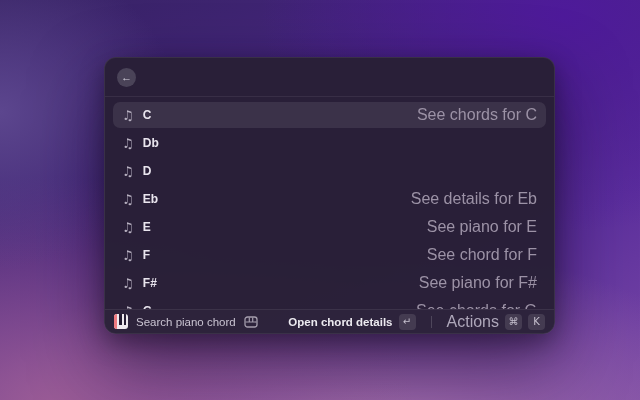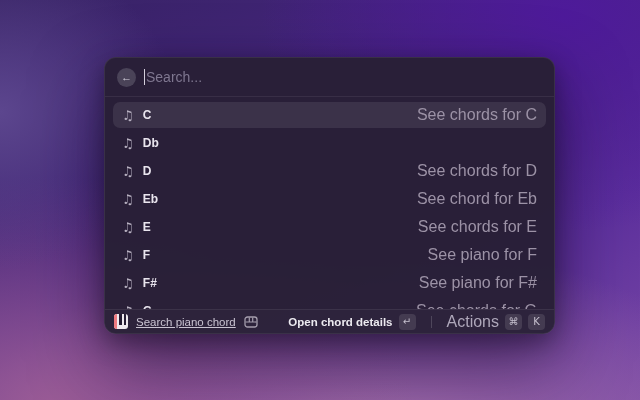--- a/index.html
+++ b/index.html
@@ -118,21 +118,21 @@
     border-radius: 3px;
     background: #efe9ee;
     position: relative;
     overflow: hidden;
     flex: 0 0 14px;
     margin-right: 8px;
   }
   .logo .stripe-pink { position: absolute; left: 0; top: 0; width: 3px; height: 100%; background: #ee7a80; }
   .logo .stripe-dark1 { position: absolute; left: 5px; top: 0; width: 2.5px; height: 11px; background: #241b31; }
   .logo .stripe-dark2 { position: absolute; left: 9.5px; top: 0; width: 2.5px; height: 11px; background: #241b31; }
-  .footer-label { color: #c9c3d1; font-size: 11.5px; margin-right: 8px; text-decoration: underline; }
+  .footer-label { color: #c9c3d1; font-size: 11.5px; margin-right: 8px; }
   .piano-icon { display: inline-flex; align-items: center; }
   .footer-right { margin-left: auto; display: flex; align-items: center; gap: 15px; }
   .primary-label { color: #eceaf0; font-size: 11.5px; font-weight: 700; }
   .key-badge {
     min-width: 17px; height: 16px;
     padding: 0 3px;
     border-radius: 4px;
     background: rgba(255,255,255,0.11);
     color: #c6c0ce;
     font-size: 10px;
@@ -144,61 +144,56 @@
   .actions-label { color: #aea7ba; font-size: 16px; }
   .actions-group, .primary-group { display: flex; align-items: center; gap: 6px; }
 </style>
 </head>
 <body>
 
 <div class="window">
 
   <div class="search-header">
     <div class="back-btn">←</div>
-    <div class="search-input-wrap">
-      <div class="caret"></div>
-      <input class="search-input" type="text" placeholder="Search..." style="">
-    </div>
   </div>
 
   <div class="list" id="list">
 
       <div class="row selected">
         <span class="note-icon">♫</span>
         <span class="row-title">C</span>
         <span class="row-subtitle">See chords for C</span>
       </div>
 
       <div class="row">
         <span class="note-icon">♫</span>
         <span class="row-title">Db</span>
       </div>
 
       <div class="row">
         <span class="note-icon">♫</span>
         <span class="row-title">D</span>
-        <span class="row-subtitle">See chords for D</span>
       </div>
 
       <div class="row">
         <span class="note-icon">♫</span>
         <span class="row-title">Eb</span>
-        <span class="row-subtitle">See chord for Eb</span>
+        <span class="row-subtitle">See details for Eb</span>
       </div>
 
       <div class="row">
         <span class="note-icon">♫</span>
         <span class="row-title">E</span>
-        <span class="row-subtitle">See chords for E</span>
+        <span class="row-subtitle">See piano for E</span>
       </div>
 
       <div class="row">
         <span class="note-icon">♫</span>
         <span class="row-title">F</span>
-        <span class="row-subtitle">See piano for F</span>
+        <span class="row-subtitle">See chord for F</span>
       </div>
 
       <div class="row">
         <span class="note-icon">♫</span>
         <span class="row-title">F#</span>
         <span class="row-subtitle">See piano for F#</span>
       </div>
 
       <div class="row">
         <span class="note-icon">♫</span>

